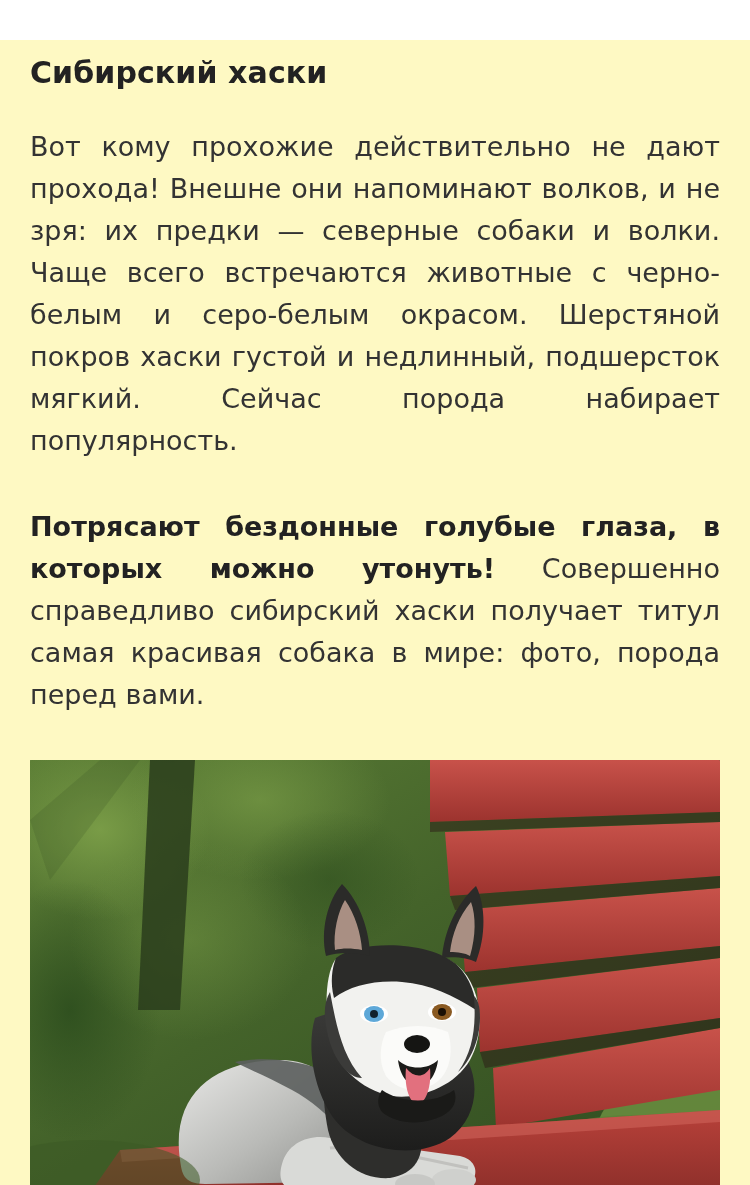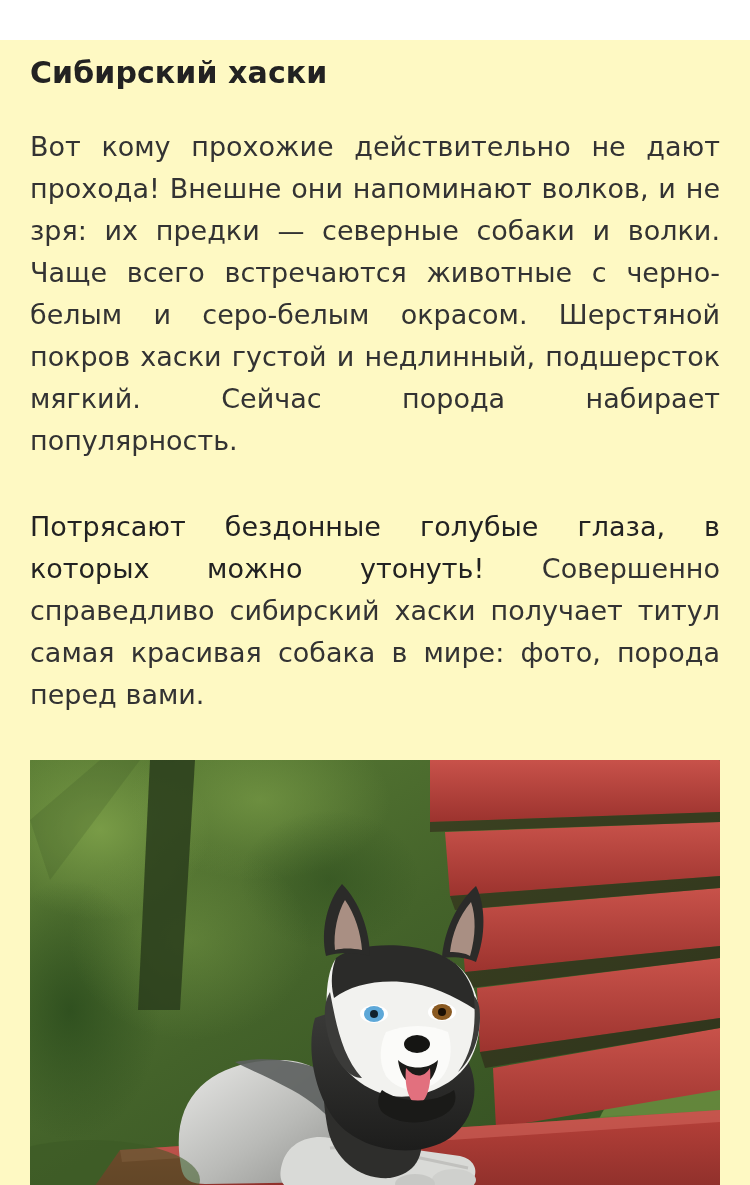--- a/index.html
+++ b/index.html
@@ -40,21 +40,21 @@
     color: #333333;
     text-align: justify;
     margin: 0;
     padding: 34px 0 0 0;
     word-spacing: 0.2px;
   }
   .paragraph.second {
     padding-top: 44px;
   }
   .paragraph b {
-    font-weight: normal;
+    font-weight: bold;
     color: #222222;
   }
   .figure {
     margin: 0;
     padding: 44px 0 0 0;
   }
   .photo {
     width: 690px;
     height: 433px;
     display: block;

